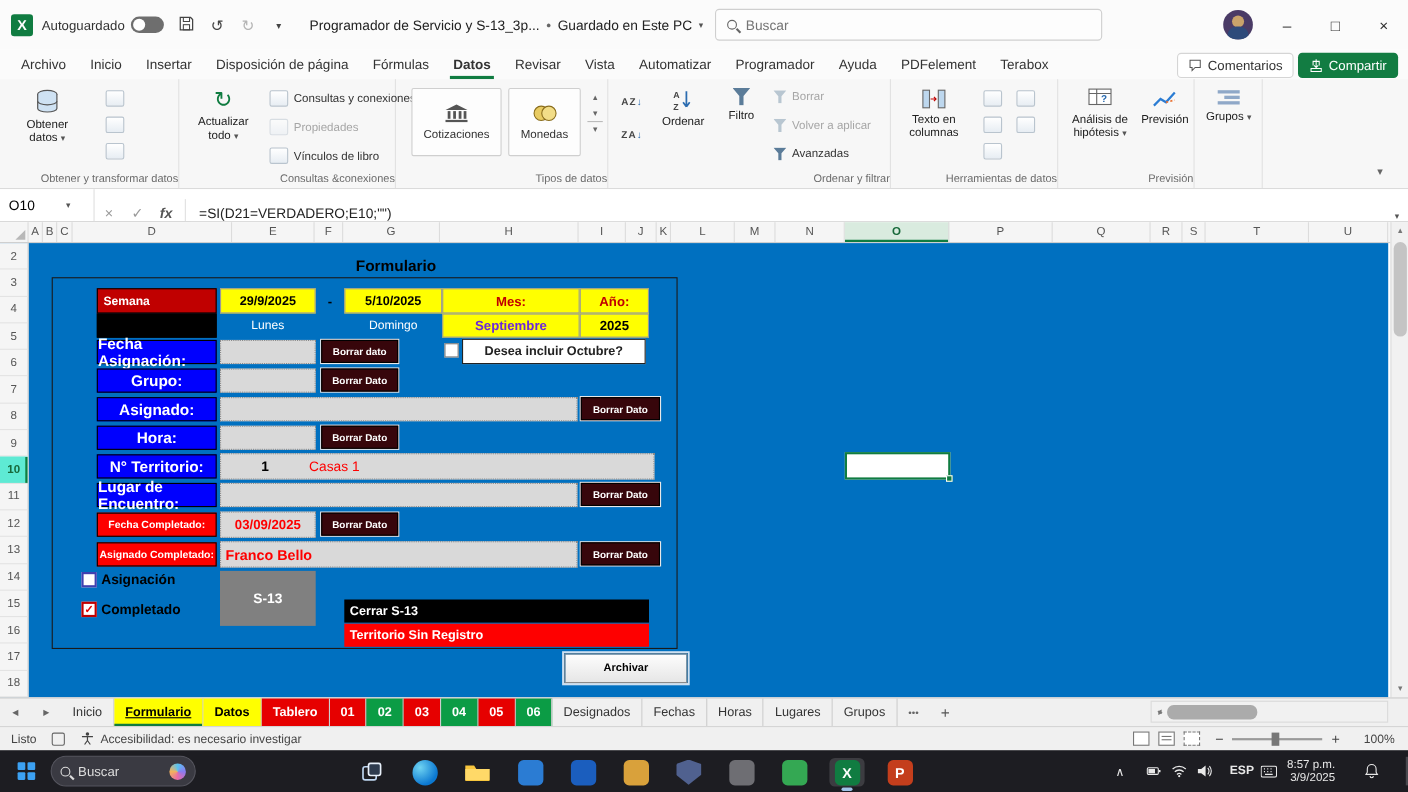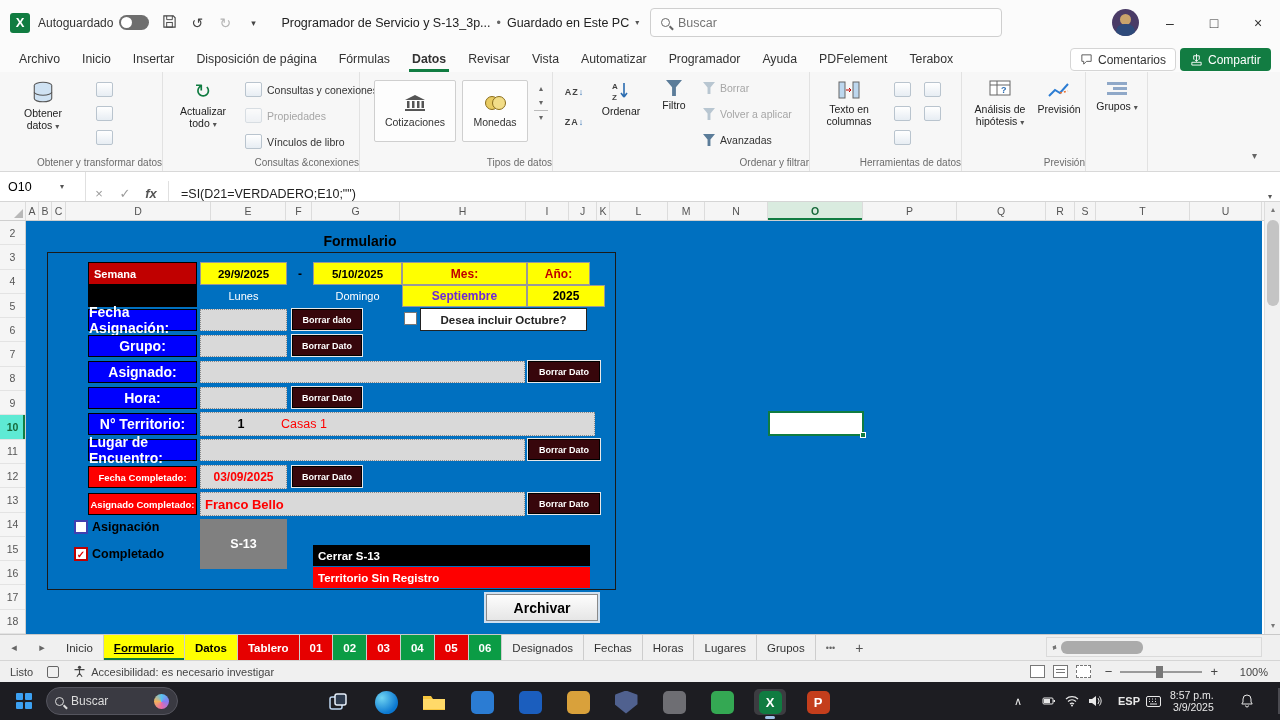--- a/index.html
+++ b/index.html
@@ -395,21 +395,21 @@
   <div class="fcell yellow" style="left:200px;top:41px;width:87px;height:23px">29/9/2025</div>
   <div class="fcell" style="left:287px;top:41px;width:26px;height:23px;color:#000;font-weight:bold">-</div>
   <div class="fcell yellow" style="left:313px;top:41px;width:89px;height:23px">5/10/2025</div>
   <div class="fcell yellow" style="left:402px;top:41px;width:125px;height:23px;color:#C00000;font-size:12px">Mes:</div>
   <div class="fcell yellow" style="left:527px;top:41px;width:63px;height:23px;color:#C00000;font-size:12px">Año:</div>
 
   <div class="fcell" style="left:88px;top:64px;width:109px;height:22px;background:#000;border:1px solid #000"></div>
   <div class="fcell" style="left:200px;top:64px;width:87px;height:22px;color:#fff;font-size:11px">Lunes</div>
   <div class="fcell" style="left:313px;top:64px;width:89px;height:22px;color:#fff;font-size:11px">Domingo</div>
   <div class="fcell yellow" style="left:402px;top:64px;width:125px;height:22px;color:#6d28d9;font-size:12px">Septiembre</div>
-  <div class="fcell yellow" style="left:527px;top:64px;width:78px;height:22px;font-size:12px">2025</div>
+  <div class="fcell yellow" style="left:527px;top:64px;width:63px;height:22px;font-size:12px">2025</div>
 
   <div class="fcell lblue" style="left:88px;top:88px;width:109px;height:22px">Fecha Asignación:</div>
   <div class="fcell ginput" style="left:200px;top:88px;width:87px;height:22px"></div>
   <div class="fcell borrar" style="left:292px;top:88px;width:70px;height:21px">Borrar dato</div>
   <div class="fchk" style="left:404px;top:91px;width:13px;height:13px;border-color:#777"></div>
   <div class="fcell" style="left:420px;top:87px;width:167px;height:23px;background:#fff;border:1.5px solid #222;font-weight:bold;font-size:11.5px">Desea incluir Octubre?</div>
 
   <div class="fcell lblue" style="left:88px;top:114px;width:109px;height:22px">Grupo:</div>
   <div class="fcell ginput" style="left:200px;top:114px;width:87px;height:22px"></div>
   <div class="fcell borrar" style="left:292px;top:114px;width:70px;height:21px">Borrar Dato</div>
@@ -442,21 +442,21 @@
 
   <div class="fchk" style="left:74px;top:299px;width:14px;height:14px;border:2px solid #4040B0"></div>
   <div class="fcell" style="left:92px;top:296px;width:90px;height:20px;font-weight:bold;font-size:12.5px;color:#000;justify-content:flex-start">Asignación</div>
   <div class="fcell" style="left:200px;top:298px;width:87px;height:50px;background:#808080;color:#fff;font-weight:bold;font-size:12.5px">S-13</div>
   <div class="fchk" style="left:74px;top:326px;width:14px;height:14px;border:2px solid #C00000;display:flex;align-items:center;justify-content:center;font-size:10px;font-weight:bold;color:#E00000">✓</div>
   <div class="fcell" style="left:92px;top:323px;width:95px;height:20px;font-weight:bold;font-size:12.5px;color:#000;justify-content:flex-start">Completado</div>
 
   <div class="fcell" style="left:313px;top:324px;width:277px;height:21px;background:#000;color:#fff;font-weight:bold;font-size:11.5px;justify-content:flex-start;padding-left:5px">Cerrar S-13</div>
   <div class="fcell" style="left:313px;top:346px;width:277px;height:21px;background:#FE0000;color:#fff;font-weight:bold;font-size:11.5px;justify-content:flex-start;padding-left:5px">Territorio Sin Registro</div>
 
-  <div class="fcell" style="left:486px;top:373px;width:112px;height:27px;background:linear-gradient(#FDFDFD,#E6E6E6);border:1px solid #8A8A8A;box-shadow:0 0 0 2px #CFE0F0;font-weight:bold;font-size:14px;color:#000">Archivar</div>
+  <div class="fcell" style="left:513px;top:373px;width:112px;height:27px;background:linear-gradient(#FDFDFD,#E6E6E6);border:1px solid #8A8A8A;box-shadow:0 0 0 2px #CFE0F0;font-weight:bold;font-size:10px;color:#000">Archivar</div>
 
   <div style="position:absolute;left:768px;top:190px;width:96px;height:25px;background:#fff;border:2px solid #107C41">
     <div style="position:absolute;right:-4px;bottom:-4px;width:6px;height:6px;background:#107C41;border:1px solid #fff"></div>
   </div>
 </div>
 
 <div class="abs" id="vscroll">
   <span class="scArr" style="top:0">▴</span>
   <div class="vthumb"></div>
   <span class="scArr" style="bottom:0">▾</span>

